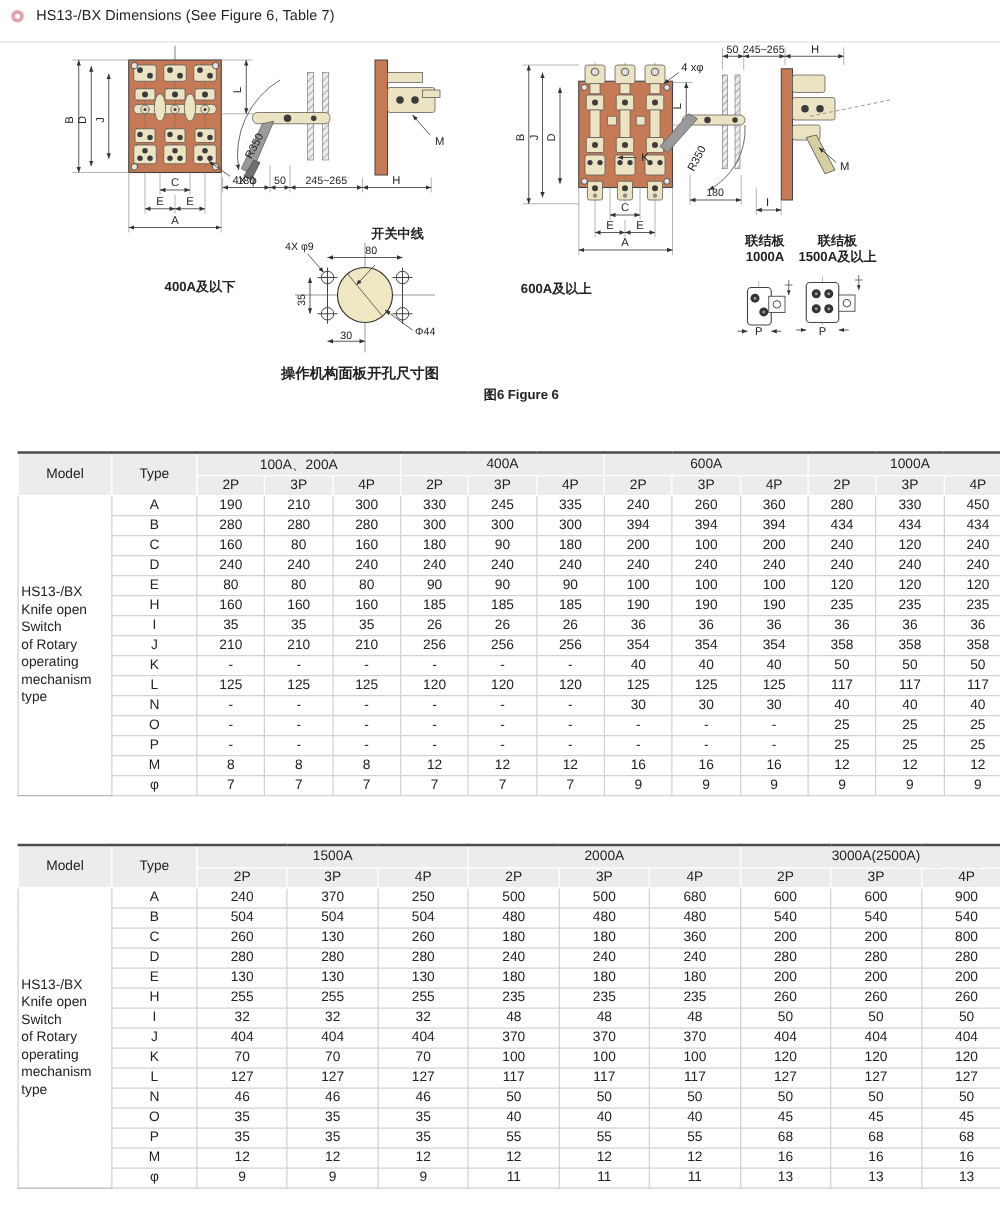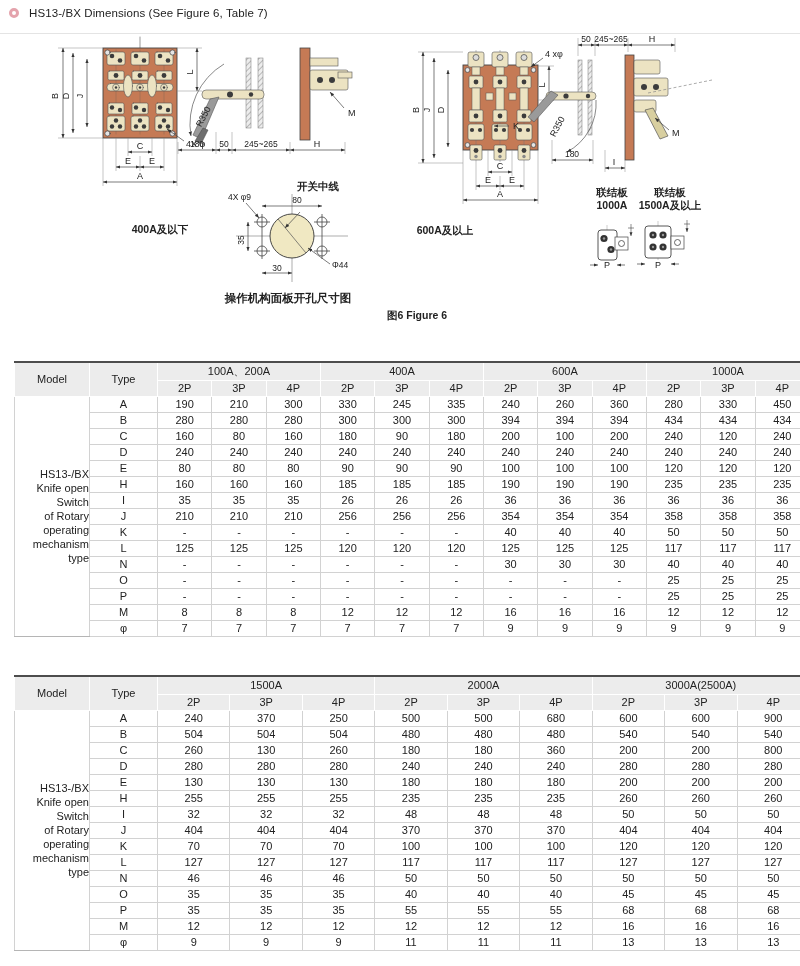--- a/index.html
+++ b/index.html
@@ -13,21 +13,21 @@
   svg.fig text{font-family:"Liberation Sans",sans-serif;font-size:9px;fill:#222;}
   svg.fig text.cap{font-size:10.5px;font-weight:bold;}
   svg.fig text.dim{font-size:8.5px;}
   .tbl-title{position:absolute;right:6px;font-size:10.5px;color:#222;margin-top:32px;}
   .dim-wrap{position:absolute;left:14px;width:796px;}
   table.dim{border-collapse:collapse;width:100%;table-layout:fixed;font-size:11px;color:#222;
             border-top:2px solid #4d4d4d;border-bottom:1px solid #b5b5b5;}
   table.dim th{background:#ececec;font-weight:normal;border:1px solid #fff;height:16px;font-size:11px;}
   table.dim th.grp{height:18px;}
   table.dim td{border:1px solid #d2d2d2;text-align:center;height:15.4px;line-height:15px;background:#fff;}
-  table.dim td.model-cell{text-align:right;padding-left:16px;vertical-align:middle;line-height:14px;border-bottom:1px solid #b5b5b5;}
+  table.dim td.model-cell{text-align:left;padding-left:2px;vertical-align:middle;line-height:14px;border-bottom:1px solid #b5b5b5;}
   table.dim td.model-cell div{white-space:nowrap;}
 </style>
 </head>
 <body>
 
 <div class="hdr">
   <span class="bullet"></span>
   <span class="hdr-title">HS13-/BX Dimensions (See Figure 6, Table 7)</span>
 </div>
 <div class="hdr-rule"></div>

